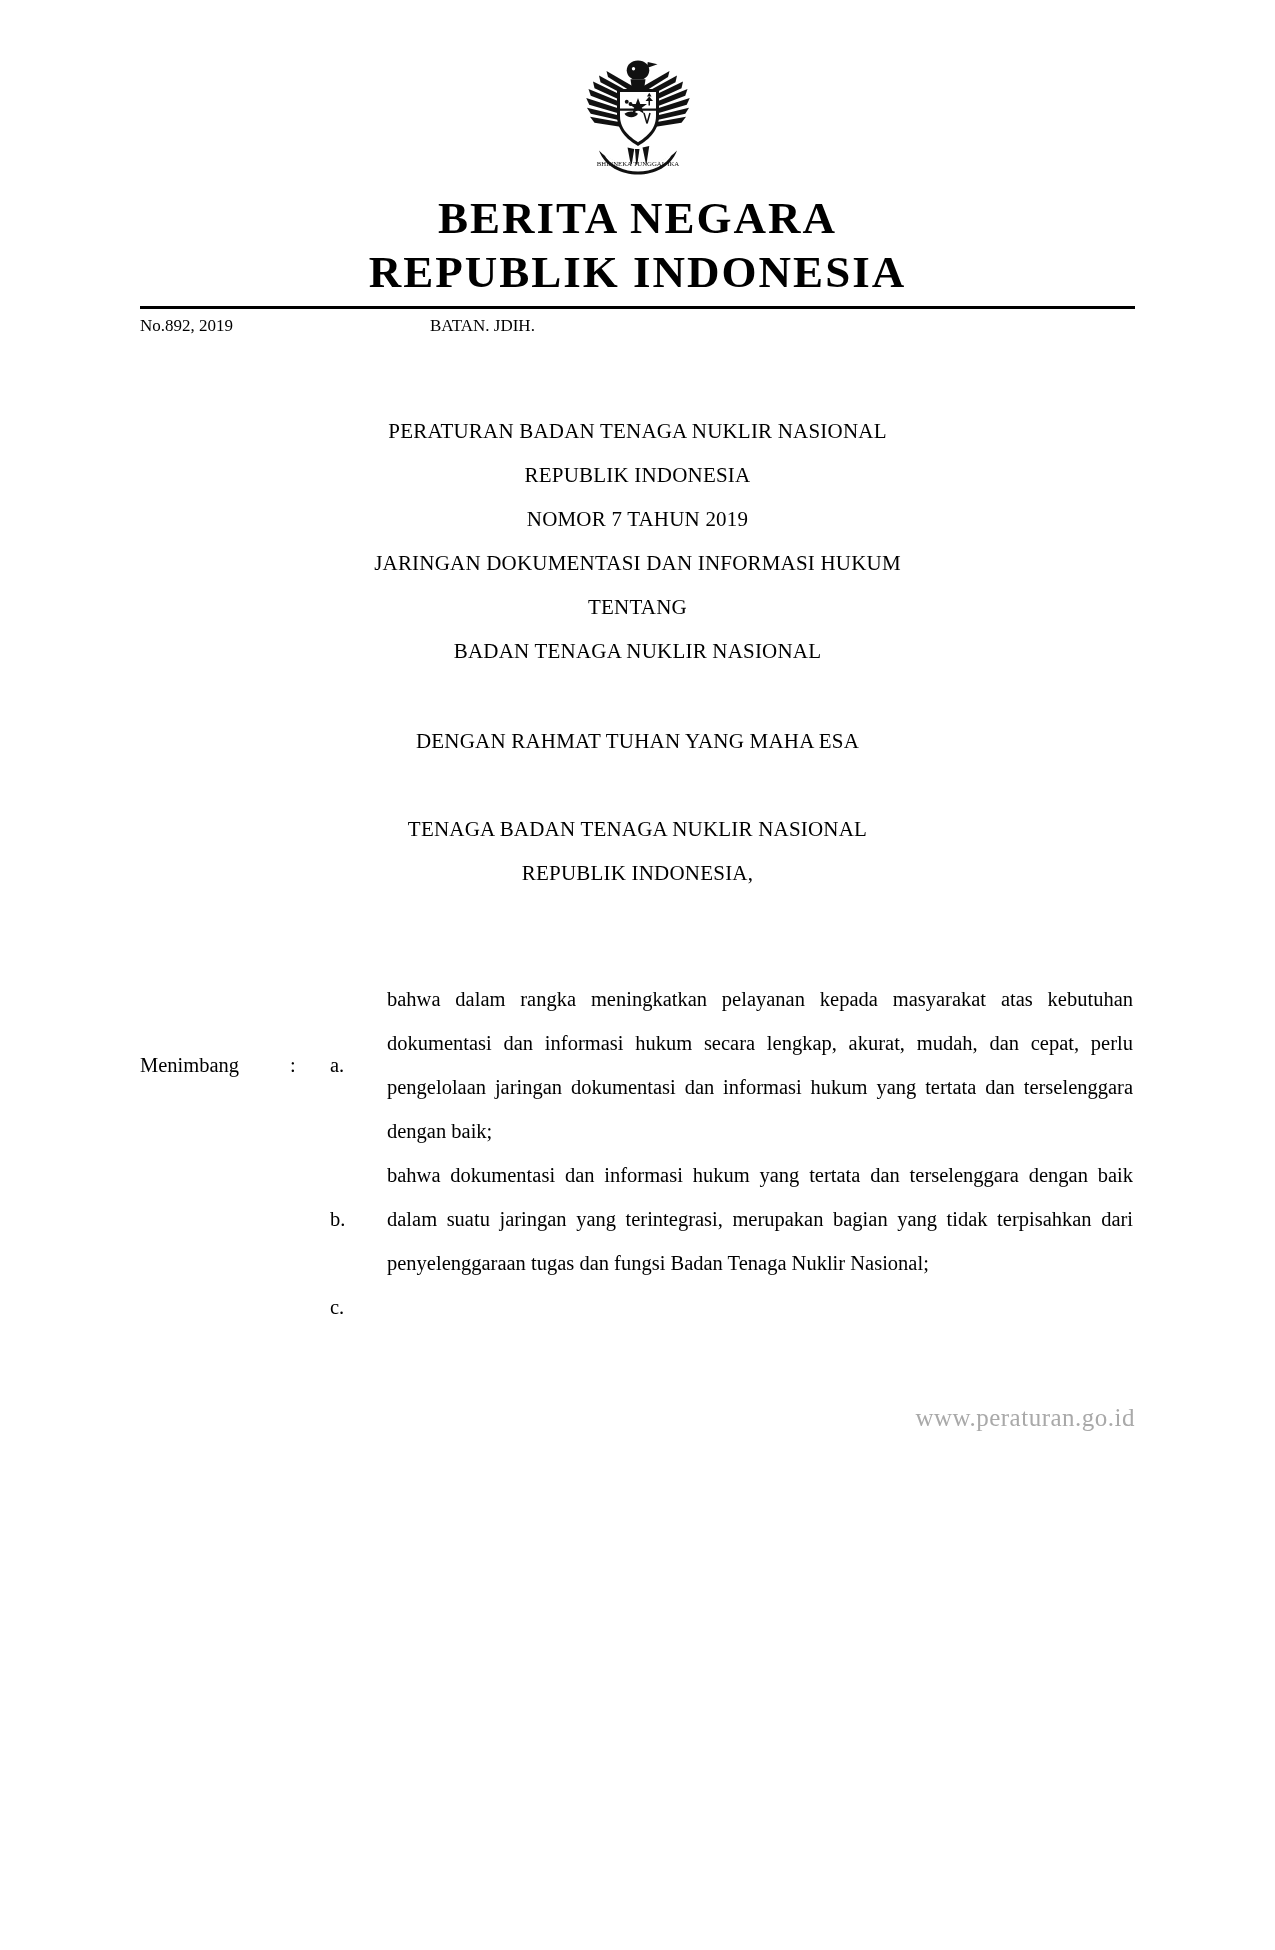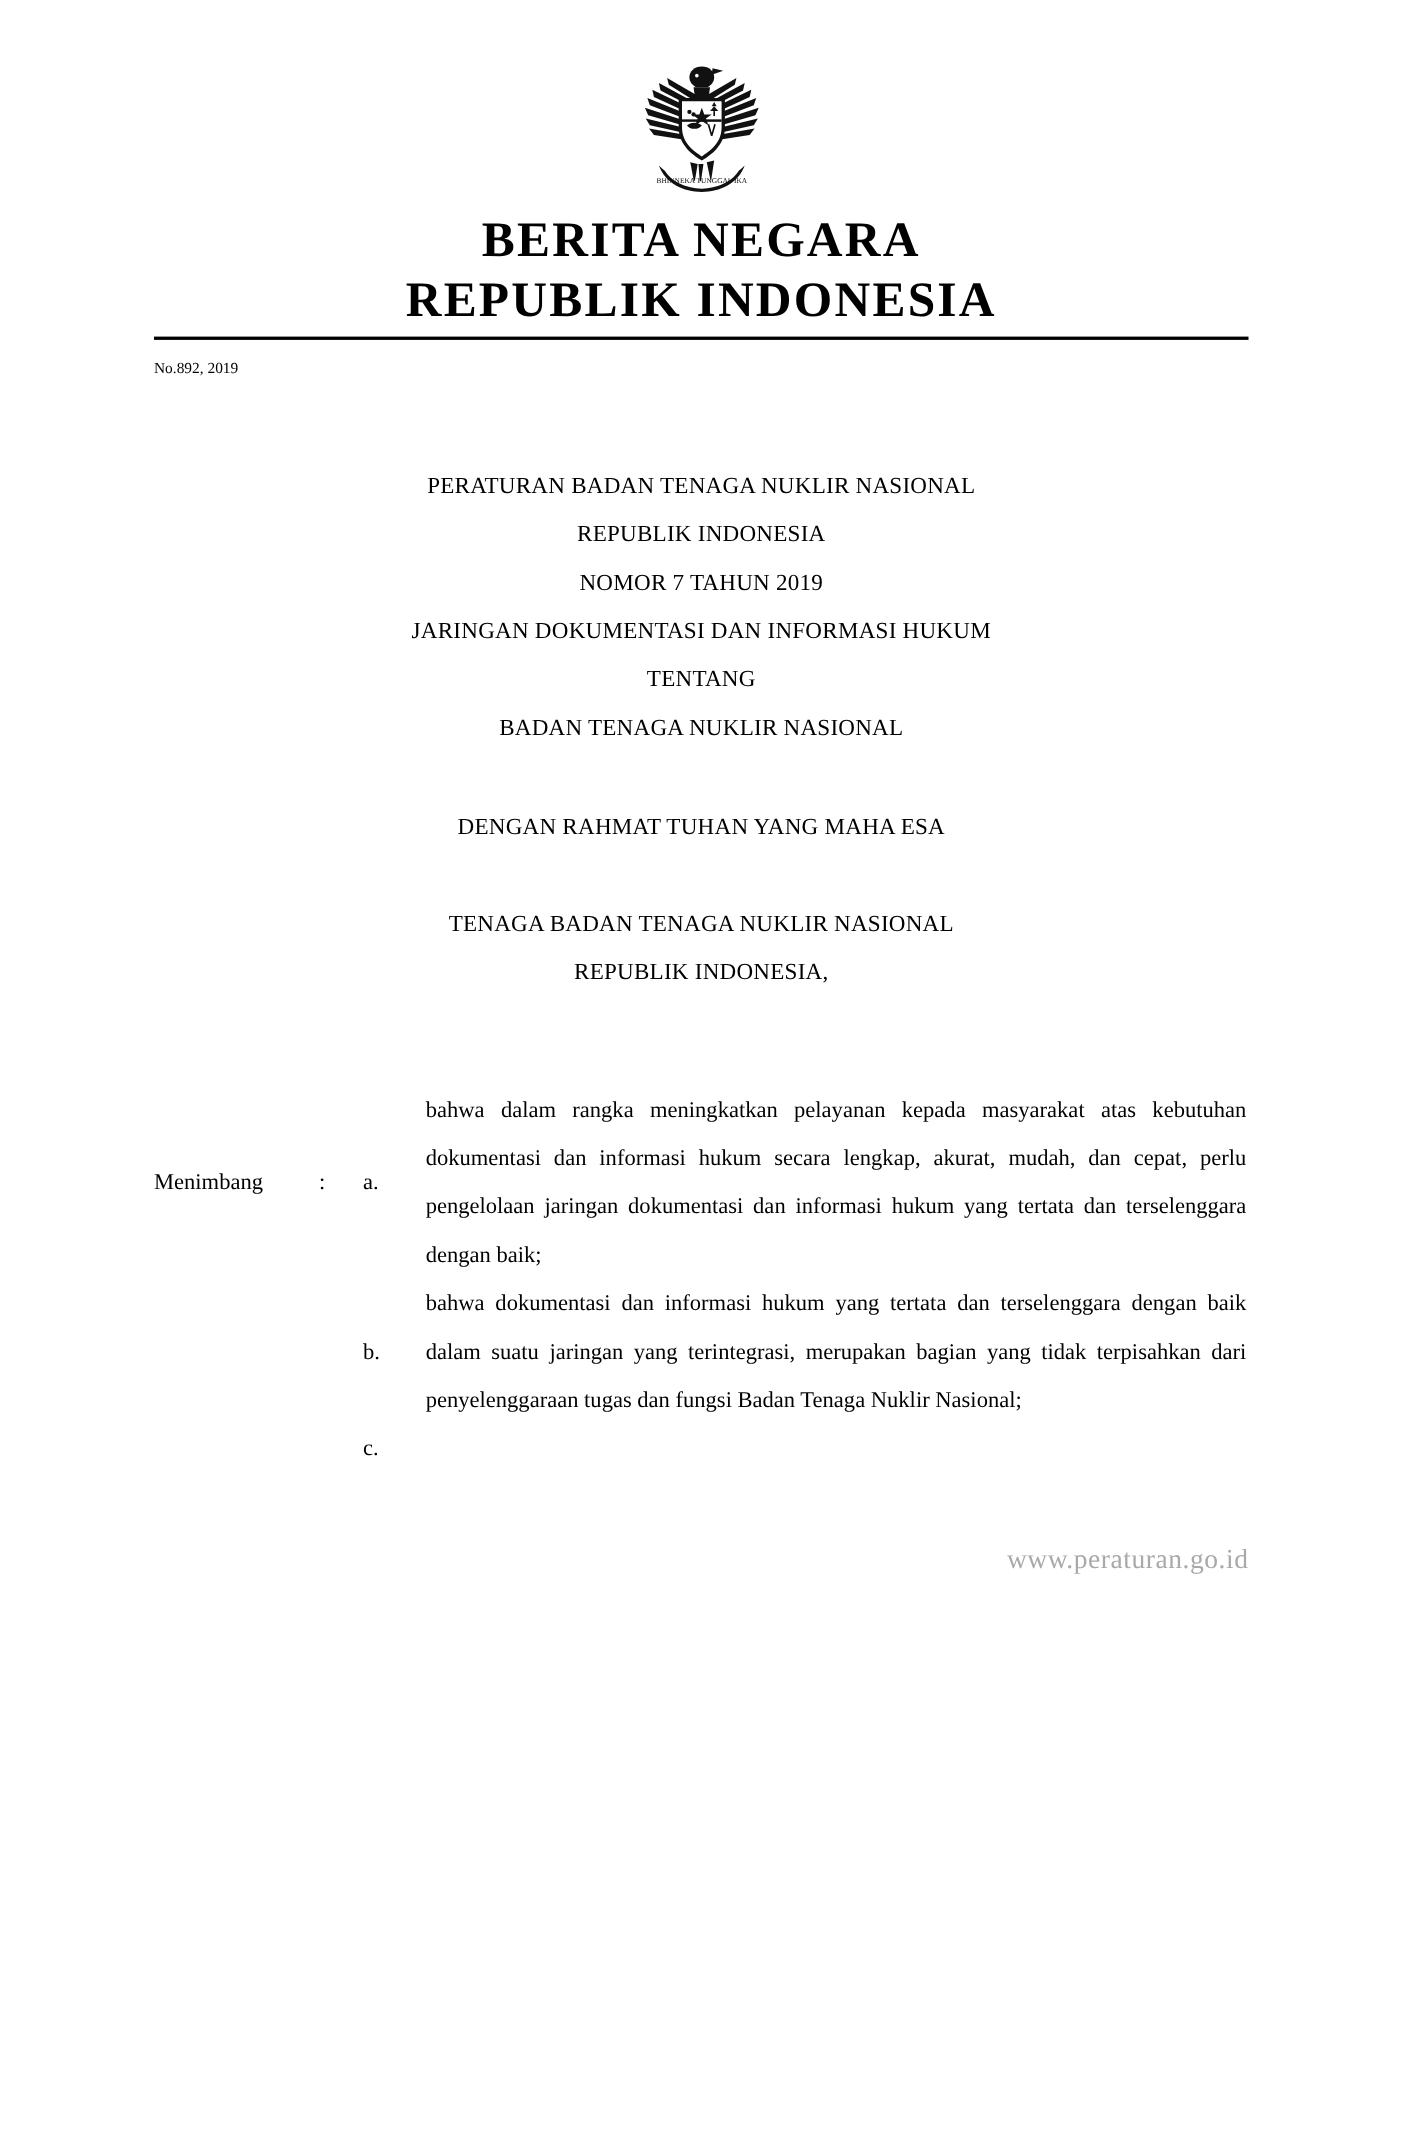--- a/index.html
+++ b/index.html
@@ -54,23 +54,23 @@
   }
   .rule {
     border: none;
     border-top: 3px solid #000;
     margin: 8px 0 0 0;
   }
 
   
   .issue-line {
     display: flex;
-    font-size: 14px;
+    font-size: 17px;
     line-height: 26px;
-    margin-top: 14px;
+    margin-top: 4px;
   }
   .issue-no {
     width: 290px;
     flex: 0 0 290px;
   }
   .issue-agency {
     flex: 1 1 auto;
   }
 
   
@@ -196,20 +196,21 @@
   </div>
 
   <div class="masthead">
     <div class="line1">BERITA NEGARA</div>
     <div class="line2">REPUBLIK INDONESIA</div>
   </div>
   <hr class="rule">
 
   <div class="issue-line">
     <div class="issue-no">No.892, 2019</div>
+    <div class="issue-agency">BATAN. JDIH.</div>
   </div>
 
   <div class="title-block">
     <div>PERATURAN BADAN TENAGA NUKLIR NASIONAL</div>
     <div>REPUBLIK INDONESIA</div>
     <div>NOMOR 7 TAHUN 2019</div>
     <div>JARINGAN DOKUMENTASI DAN INFORMASI HUKUM</div>
     <div>TENTANG</div>
     <div>BADAN TENAGA NUKLIR NASIONAL</div>
     <div class="gap-before">DENGAN RAHMAT TUHAN YANG MAHA ESA</div>

